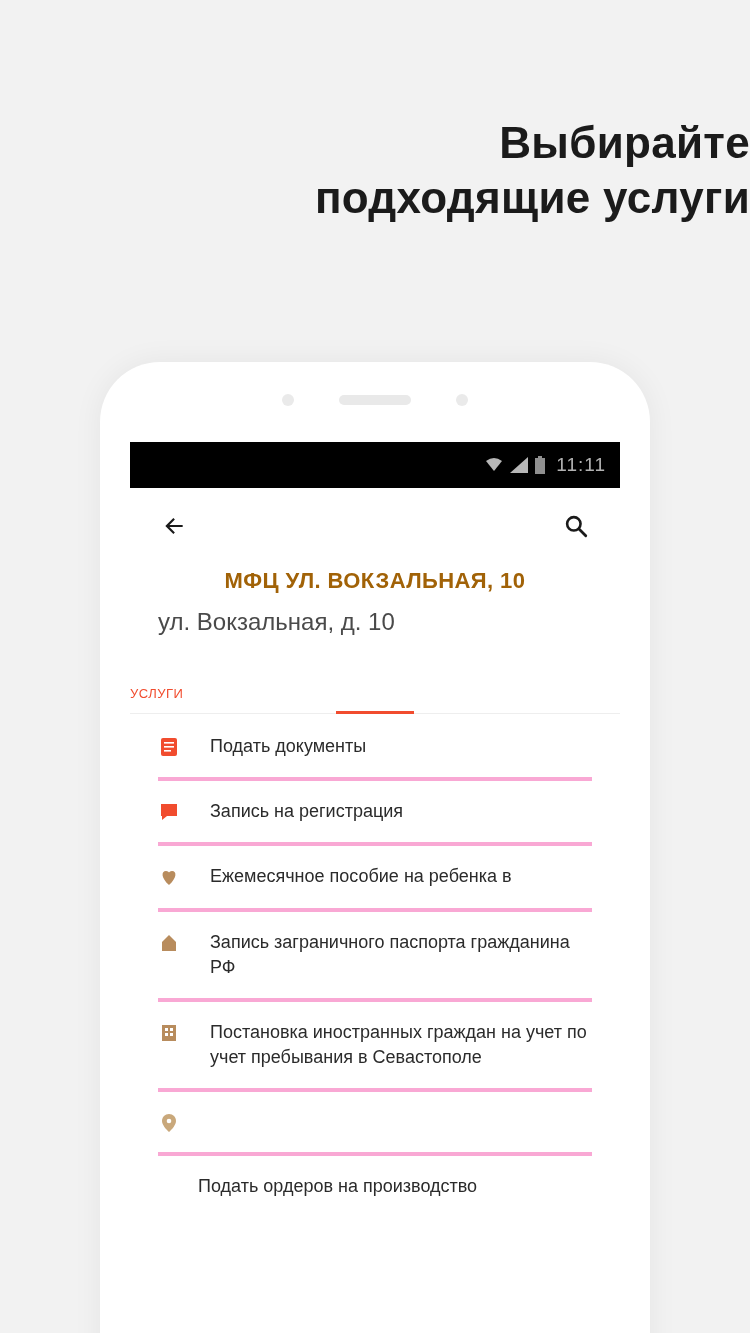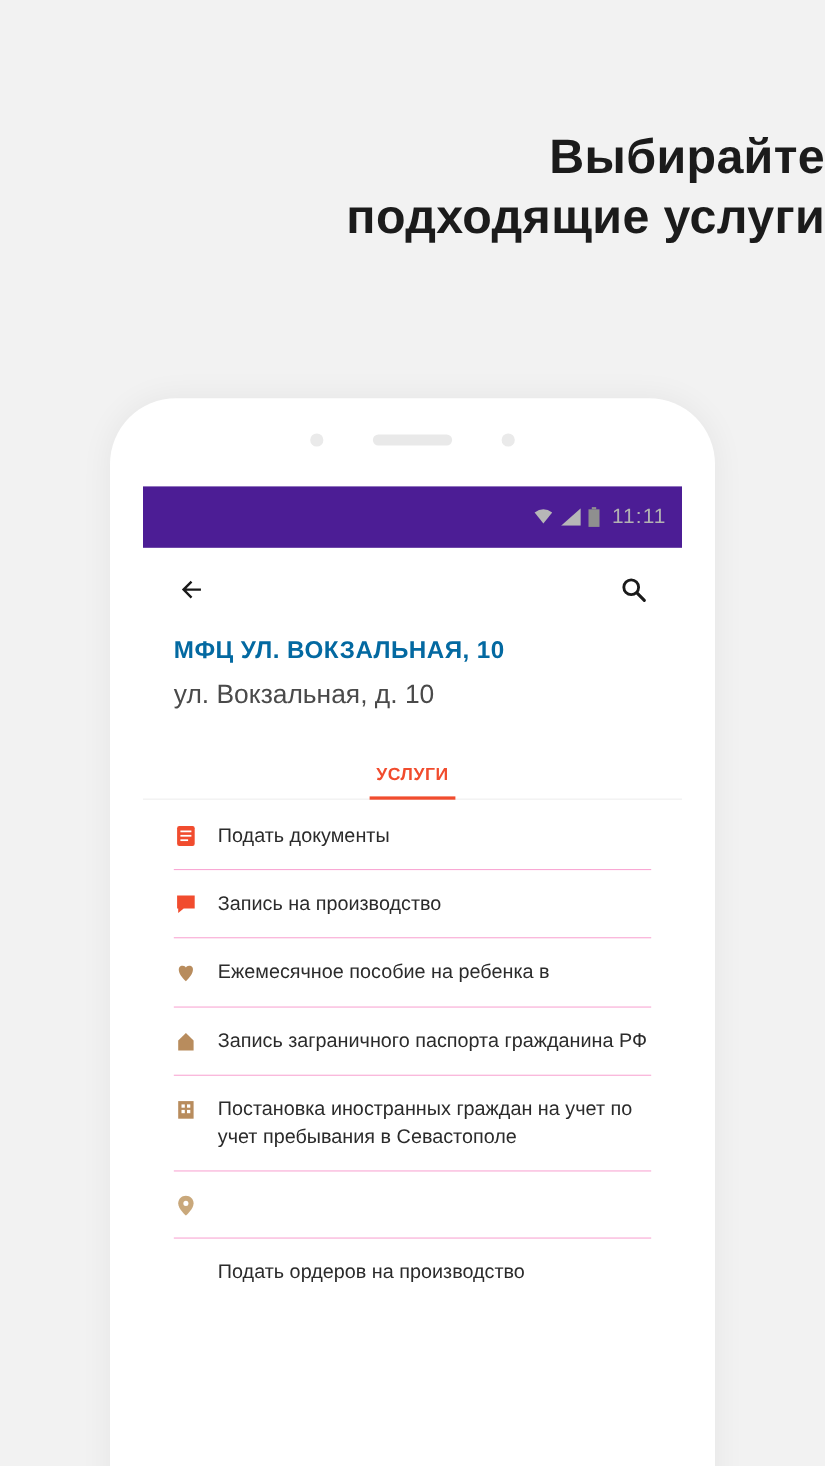--- a/index.html
+++ b/index.html
@@ -55,22 +55,22 @@
     top: 80px;
     left: 30px;
     right: 30px;
     bottom: 0;
     background: #ffffff;
     overflow: hidden;
     display: flex;
     flex-direction: column;
   }
   .status-bar {
-    height: 56px;
-    background: #4c1d95;
+    height: 46px;
+    background: #000000;
     display: flex;
     align-items: center;
     justify-content: flex-end;
     padding: 0 14px;
     gap: 6px;
     color: #a7a7a7;
   }
   .status-time {
     font-size: 19px;
     letter-spacing: 1px;
@@ -87,38 +87,39 @@
   .back-btn, .search-btn {
     width: 32px; height: 32px;
     display: flex; align-items: center; justify-content: center;
     cursor: pointer;
   }
   .title-block { padding: 14px 28px 10px 28px; }
   .office-title {
     font-size: 22px;
     font-weight: 800;
     letter-spacing: 0.4px;
-    color: #0369a1;
+    color: #a16207;
+    text-align: center;
   }
   .office-address {
     font-size: 24px;
     color: #4a4a4a;
     margin-top: 14px;
   }
   .tabs {
     display: flex;
     margin-top: 26px;
     border-bottom: 1px solid #eee;
   }
   .tab {
     flex: 1;
-    text-align: center;
+    text-align: left;
     padding: 14px 0 12px 0;
-    font-size: 16px;
-    font-weight: 700;
+    font-size: 13px;
+    font-weight: 400;
     letter-spacing: 0.5px;
     color: #9c9c9c;
     cursor: pointer;
     position: relative;
   }
   .tab.active { color: #f14c2e; }
   .tab.active::after {
     content: "";
     position: absolute;
     left: 50%; transform: translateX(-50%);
@@ -127,23 +128,23 @@
     background: #f14c2e;
   }
   .service-list {
     flex: 1;
     overflow: hidden;
     padding: 0 28px;
   }
   .service-item {
     display: flex;
     align-items: flex-start;
-    gap: 18px;
+    gap: 30px;
     padding: 18px 0;
-    border-bottom: 1px solid #f9a8d4;
+    border-bottom: 4px solid #f9a8d4;
     cursor: pointer;
   }
   .service-item:first-child { padding-top: 20px; }
   .service-icon {
     width: 22px; height: 22px;
     flex-shrink: 0;
     margin-top: 2px;
     display: flex; align-items: center; justify-content: center;
   }
   .service-label {
@@ -231,21 +232,21 @@
         </span>
         <span class="service-label">Подать документы</span>
       </div>
 
       <div class="service-item">
         <span class="service-icon">
           <svg width="20" height="20" viewBox="0 0 20 20">
               <path d="M2 2h16v12H8l-5 4V14H2z" fill="#f14c2e"></path>
             </svg>
         </span>
-        <span class="service-label">Запись на производство</span>
+        <span class="service-label">Запись на регистрация</span>
       </div>
 
       <div class="service-item">
         <span class="service-icon">
           <svg width="20" height="20" viewBox="0 0 20 20">
               <path d="M10 18 C2 11 2 4 7 4 c2 0 3 1.5 3 1.5 S11 4 13 4 c5 0 5 7 -3 14z" fill="#b88c5d"></path>
             </svg>
         </span>
         <span class="service-label">Ежемесячное пособие на ребенка в</span>
       </div>

